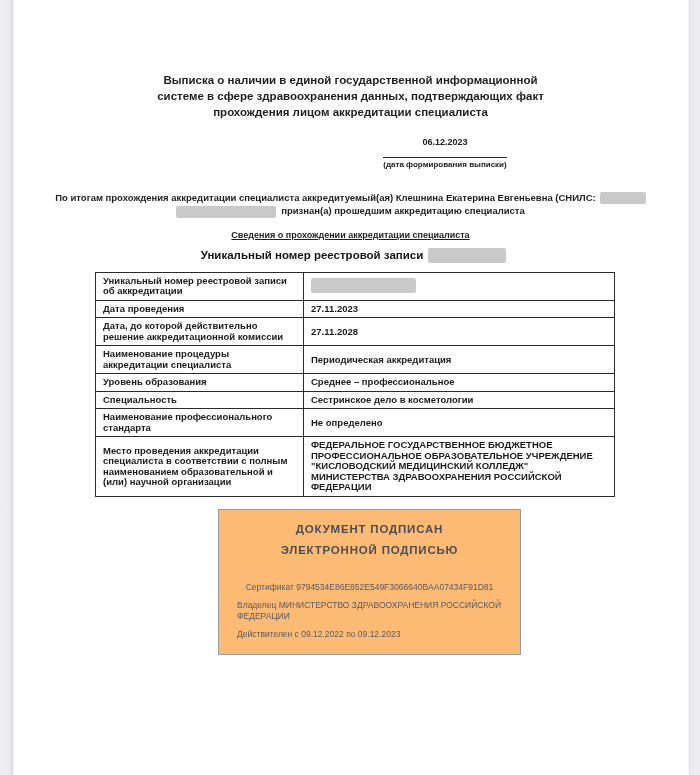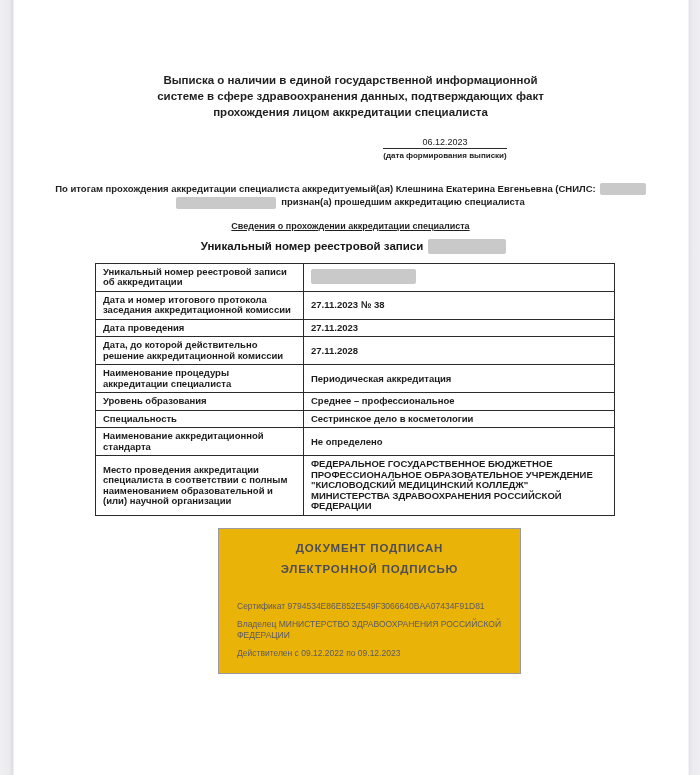--- a/index.html
+++ b/index.html
@@ -50,23 +50,23 @@
   }
   .title div { white-space: nowrap; }
 
   .date-block {
     width: 124px;
     margin: 17px 180px 0 auto;
     text-align: center;
   }
   .date-value {
     display: block;
-    font-weight: normal;
+    font-weight: bold;
     font-size: 9px;
-    padding-bottom: 1px;
+    padding-bottom: 10px;
     border-bottom: 1.5px solid #2a2a2a;
     color: #222;
   }
   .date-caption {
     font-weight: bold;
     font-size: 8px;
     margin-top: 2px;
     white-space: nowrap;
     color: #222;
   }
@@ -128,38 +128,38 @@
   }
   .acc-table td.c-label { width: 193px; }
   .acc-table td.c-value { width: 296px; }
 
   .sig-box {
     margin: 12px 0 0 204px;
     width: 303px;
     height: 146px;
     box-sizing: border-box;
     border: 1px solid #9a9aa0;
-    background: #eab308;
+    background: #fdba74;
     padding: 13px 18px 0 18px;
     color: #55555a;
   }
   .sig-title {
     text-align: center;
     font-weight: bold;
     font-size: 11.5px;
     letter-spacing: 0.8px;
     color: #4d4d54;
   }
   .sig-title + .sig-title { margin-top: 9px; }
   .sig-line {
     font-size: 8.5px;
     line-height: 11px;
     color: #5a5a60;
   }
-  .sig-cert     { margin-top: 26px; }
+  .sig-cert     { margin-top: 26px; text-align: center; }
   .sig-owner    { margin-top: 7px; }
   .sig-validity { margin-top: 7px; }
 </style>
 </head>
 <body>
 
 <div class="page">
   <div class="edge-strip edge-left"></div>
   <div class="edge-strip edge-right"></div>
 
@@ -191,45 +191,41 @@
       <span>Уникальный номер реестровой записи</span><span class="redact redact-registry"></span>
     </div>
 
     <table class="acc-table">
       <tbody>
         <tr>
           <td class="c-label">Уникальный номер реестровой записи об аккредитации</td>
           <td class="c-value"><span class="redact redact-cell"></span></td>
         </tr>
         <tr>
-          <td class="c-label">Дата и номер итогового протокола заседания аккредитационной комиссии</td>
-          <td class="c-value">27.11.2023 № 38</td>
-        </tr>
-        <tr>
           <td class="c-label">Дата проведения</td>
           <td class="c-value">27.11.2023</td>
         </tr>
         <tr>
           <td class="c-label">Дата, до которой действительно решение аккредитационной комиссии</td>
           <td class="c-value">27.11.2028</td>
         </tr>
         <tr>
           <td class="c-label">Наименование процедуры аккредитации специалиста</td>
           <td class="c-value">Периодическая аккредитация</td>
         </tr>
         <tr>
           <td class="c-label">Уровень образования</td>
           <td class="c-value">Среднее – профессиональное</td>
         </tr>
         <tr>
           <td class="c-label">Специальность</td>
           <td class="c-value">Сестринское дело в косметологии</td>
         </tr>
         <tr>
-          <td class="c-label">Наименование аккредитационной стандарта</td>
+          <td class="c-label">Наименование профессионального стандарта</td>
           <td class="c-value">Не определено</td>
         </tr>
         <tr>
           <td class="c-label">Место проведения аккредитации специалиста в соответствии с полным наименованием образовательной и (или) научной организации</td>
           <td class="c-value">ФЕДЕРАЛЬНОЕ ГОСУДАРСТВЕННОЕ БЮДЖЕТНОЕ ПРОФЕССИОНАЛЬНОЕ ОБРАЗОВАТЕЛЬНОЕ УЧРЕЖДЕНИЕ "КИСЛОВОДСКИЙ МЕДИЦИНСКИЙ КОЛЛЕДЖ" МИНИСТЕРСТВА ЗДРАВООХРАНЕНИЯ РОССИЙСКОЙ ФЕДЕРАЦИИ</td>
         </tr>
       </tbody>
     </table>
 
     <div class="sig-box">

